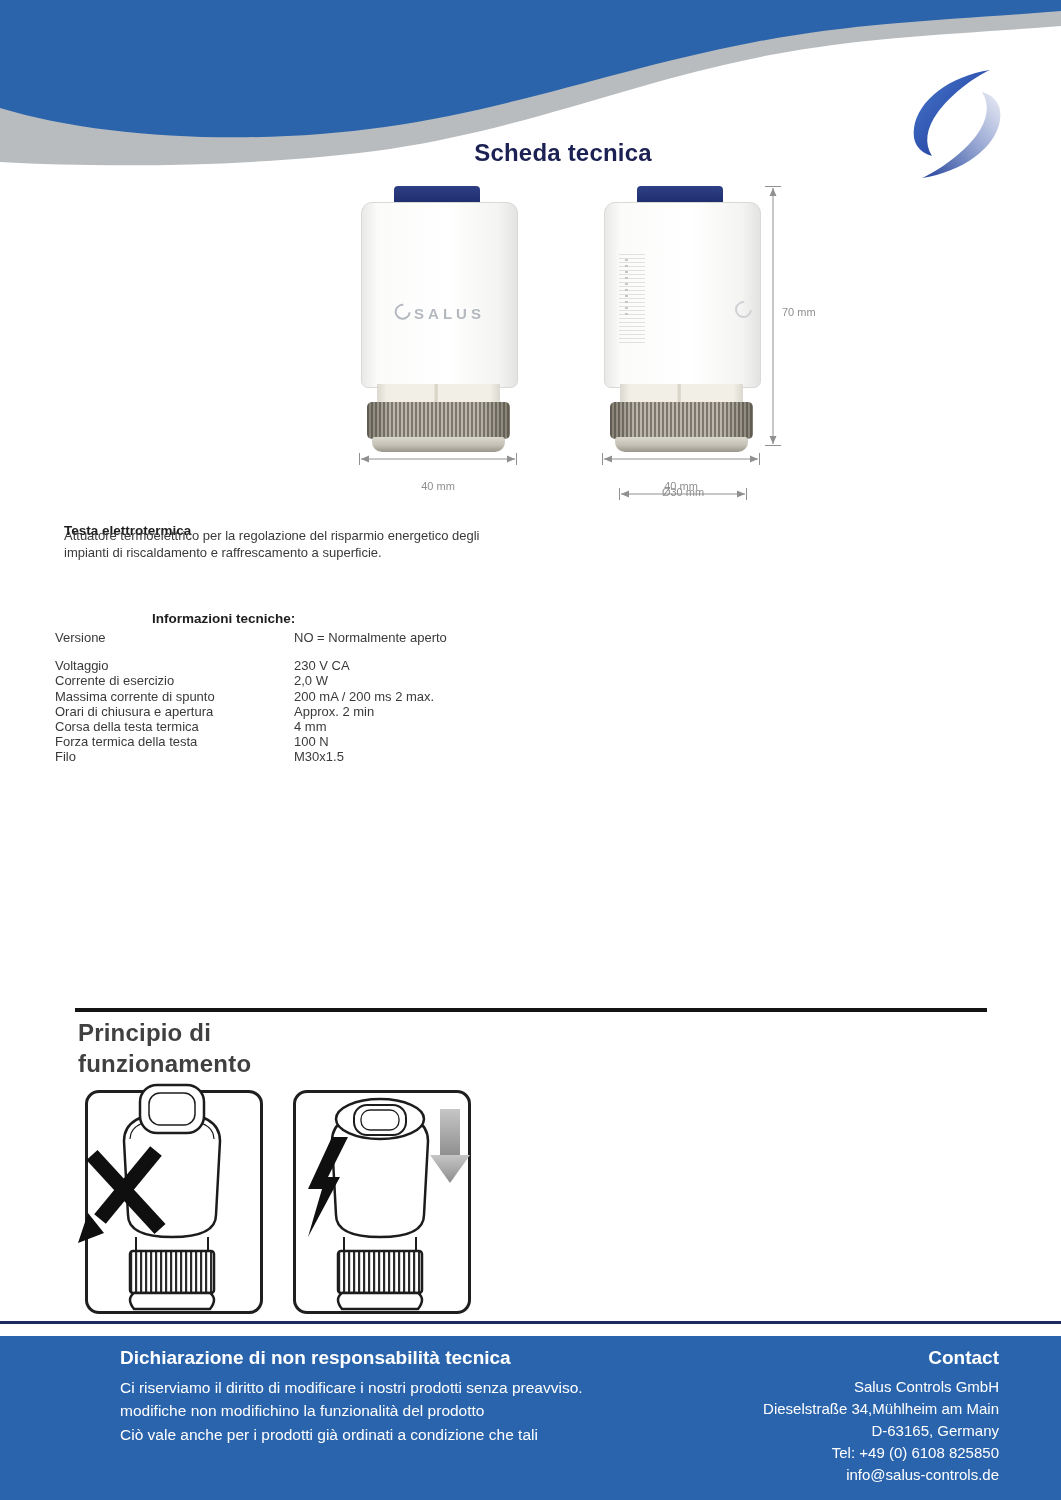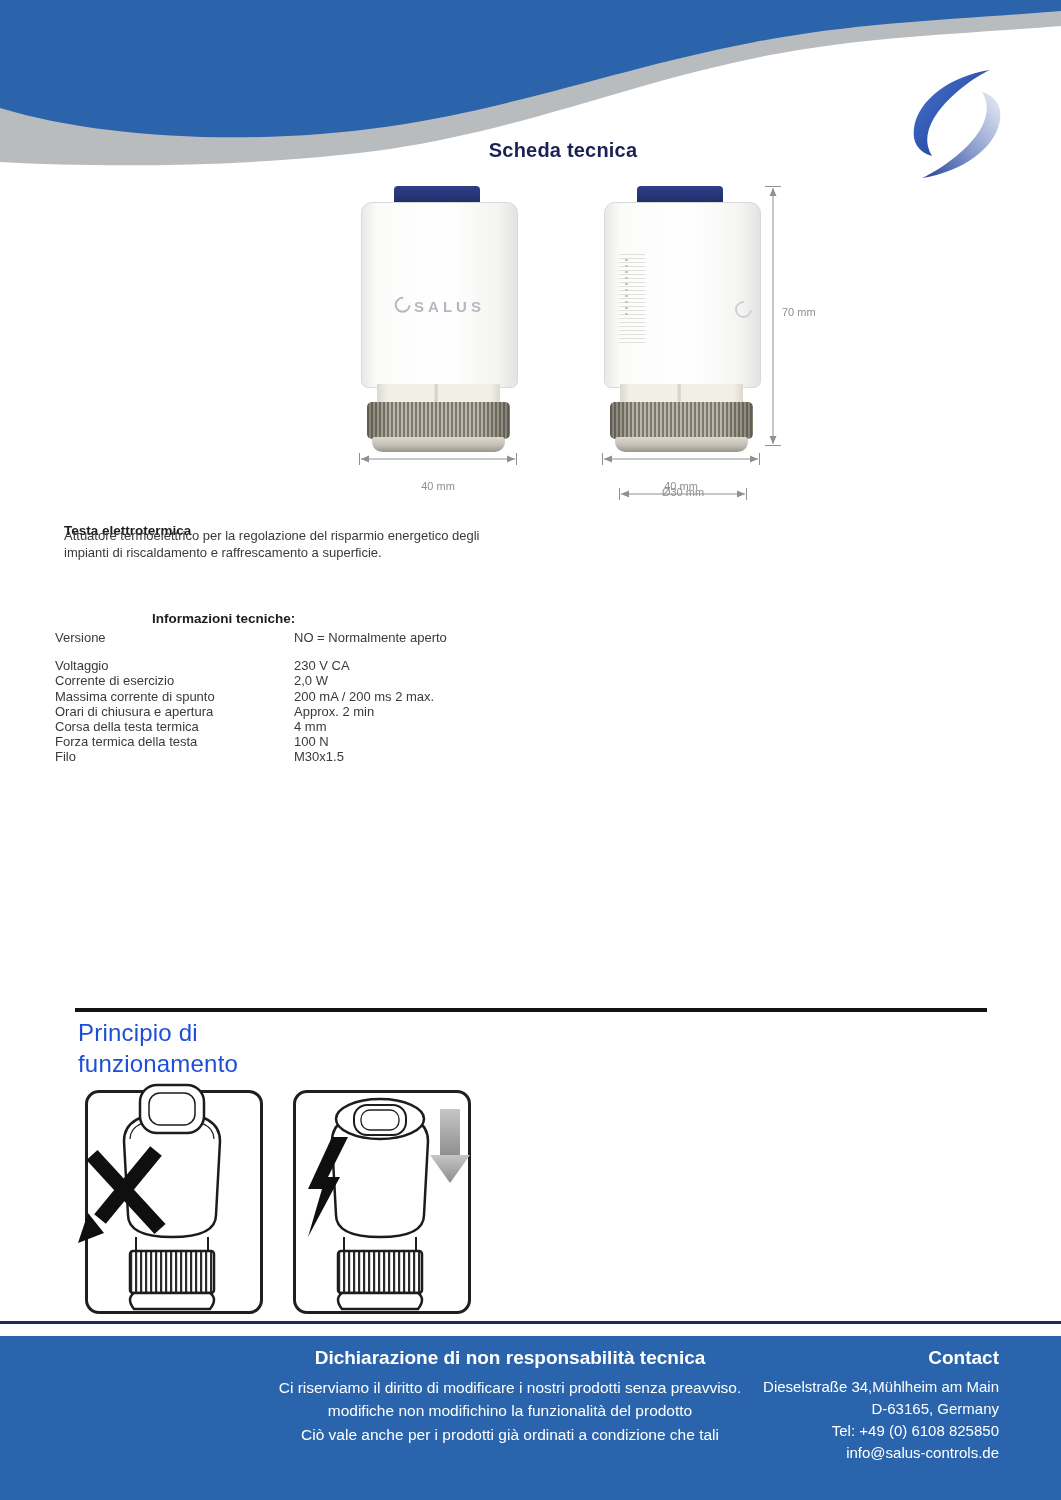--- a/index.html
+++ b/index.html
@@ -7,40 +7,40 @@
     position:relative;width:1061px;height:1500px;overflow:hidden;background:#fff;
     font-family:"Liberation Sans", sans-serif;color:#2e2e2e;
   }
   .abs{position:absolute;}
 
   
   .header-wave{left:0;top:0;width:1061px;height:175px;}
 
   .page-title{
     left:380px;top:139px;width:366px;text-align:center;
-    font-size:20px;font-weight:bold;color:var(--title-navy,#1b2153);letter-spacing:.2px;
+    font-size:24px;font-weight:bold;color:var(--title-navy,#1b2153);letter-spacing:.2px;
   }
 
   
   .brand-logo{left:888px;top:66px;width:136px;height:116px;}
 
   
   .product{width:158px;height:272px;}
   .product .cap{
     position:absolute;left:34px;top:3px;width:86px;height:24px;
     border-radius:4px 4px 2px 2px;
     background:linear-gradient(180deg,#2e3f85 0%,var(--cap-navy,#203070) 60%,#18245c 100%);
   }
   .product .pbody{
     position:absolute;left:1px;top:19px;width:155px;height:184px;
     border:1px solid #d9d9d7;border-radius:11px 11px 7px 7px;
     background:linear-gradient(90deg,#e9e9e7 0%,#fbfbfa 10%,#ffffff 55%,#f4f4f2 88%,#e3e3e1 100%);
   }
   .salus-mark{
-    position:absolute;left:0;top:93px;width:100%;text-align:center;
+    position:absolute;left:0;top:100px;width:100%;text-align:center;
     color:#b4b8bf;font-size:15px;font-weight:bold;letter-spacing:4px;
   }
   .swirl-mini{
     display:inline-block;width:12px;height:12px;border:2px solid #b4b8bf;border-radius:50%;
     border-right-color:transparent;transform:rotate(-40deg) translateY(1px);margin-right:4px;
   }
   .swirl-tiny{
     position:absolute;right:8px;top:98px;width:13px;height:13px;border:2px solid #cfd1d4;
     border-radius:50%;border-right-color:transparent;transform:rotate(-40deg);
   }
@@ -79,33 +79,33 @@
   .desc-text{font-size:13px;line-height:1.32;color:#3a3a3a;width:440px;}
   .specs{left:55px;top:630px;width:560px;font-size:13px;color:#3a3a3a;}
   .spec-row{display:flex;line-height:15.2px;}
   .spec-row.gap-after{margin-bottom:13px;}
   .spec-label{width:233px;text-align:left;flex:none;}
   .spec-value{margin-left:6px;text-align:center;}
 
   
   .rule{left:75px;top:1008px;width:912px;height:4px;background:#141414;}
   .principle-heading{
-    left:78px;top:1018px;font-size:24px;font-weight:normal;color:#1d4ed8;line-height:1.28;
+    left:78px;top:1018px;font-size:24px;font-weight:bold;color:#404040;line-height:1.28;
     letter-spacing:.2px;
   }
   .diagram-box{
     width:172px;height:218px;border:3px solid #1f1f1f;border-radius:14px;background:#fff;
   }
   .diagram-box svg.act{position:absolute;left:6px;top:-14px;width:156px;height:240px;}
   .sym{position:absolute;}
 
   
   .footer-topline{left:0;top:1321px;width:1061px;height:3px;background:var(--footer-line-navy,#1c2b5e);}
   .footer{left:0;top:1336px;width:1061px;height:164px;background:var(--footer-blue,#2a64ac);color:#fff;}
-  .disclaimer{position:absolute;left:110px;top:11px;width:800px;text-align:center;}
+  .disclaimer{position:absolute;left:120px;top:11px;width:800px;}
   .disclaimer-title{font-size:19px;font-weight:bold;margin-bottom:7px;}
   .fline{font-size:15.5px;line-height:1.5;}
   .contact{position:absolute;right:62px;top:11px;width:330px;text-align:right;}
   .contact-title{font-size:19px;font-weight:bold;margin-bottom:7px;}
   .cline{font-size:15px;line-height:1.47;}
 </style>
 </head>
 <body>
 
 <div class="page">
@@ -314,20 +314,21 @@
       <div class="disclaimer-title">Dichiarazione di non responsabilità tecnica</div>
       <div>
         <div class="fline">Ci riserviamo il diritto di modificare i nostri prodotti senza preavviso.</div>
           <div class="fline">modifiche non modifichino la funzionalità del prodotto</div>
           <div class="fline">Ciò vale anche per i prodotti già ordinati a condizione che tali</div>
       </div>
     </div>
     <div class="contact">
       <div class="contact-title">Contact</div>
       <div>
+        <div class="cline">Salus Controls GmbH</div>
           <div class="cline">Dieselstraße 34,Mühlheim am Main</div>
           <div class="cline">D-63165, Germany</div>
           <div class="cline">Tel: +49 (0) 6108 825850</div>
           <div class="cline">info@salus-controls.de</div>
       </div>
     </div>
   </div>
 
 </div>
 

